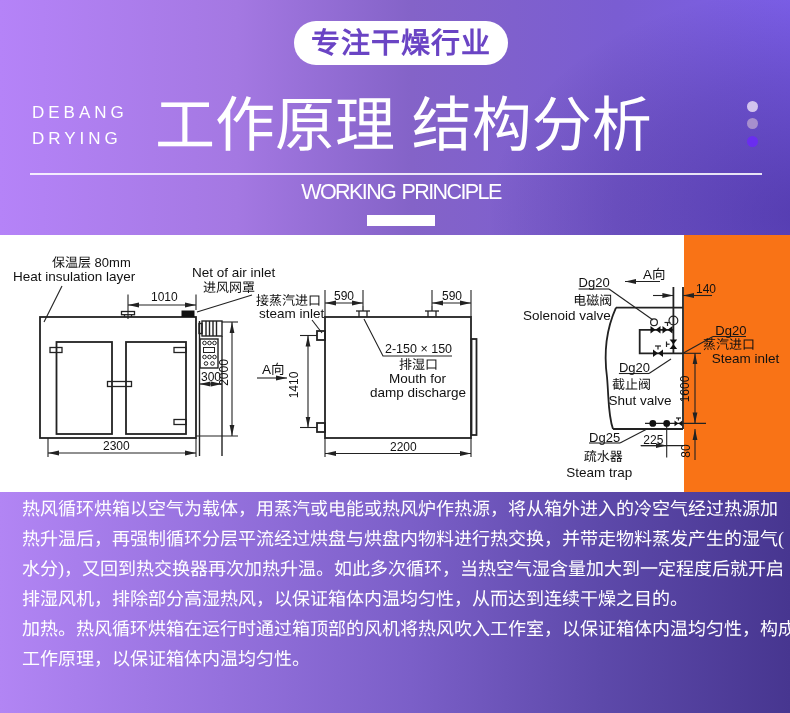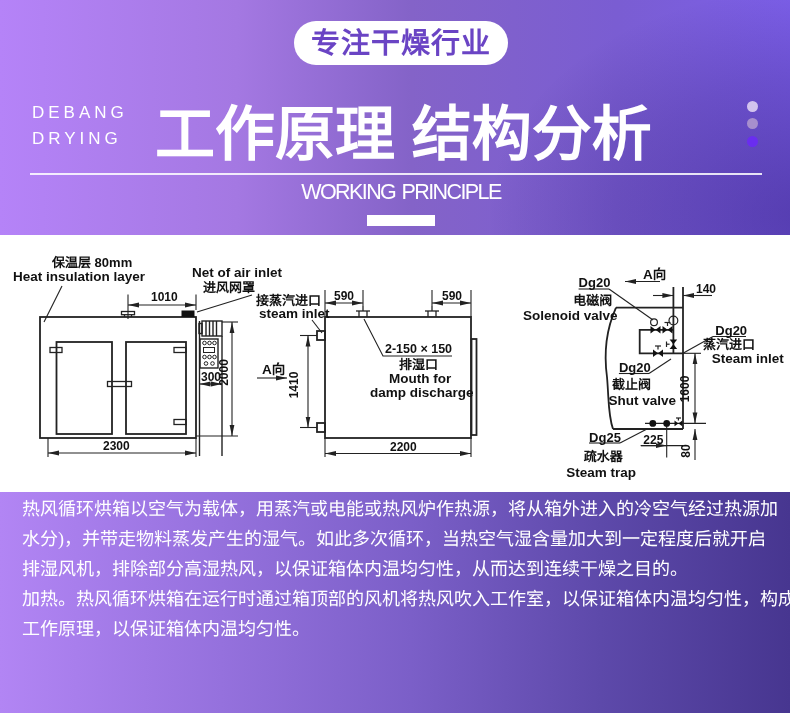--- a/index.html
+++ b/index.html
@@ -5,30 +5,30 @@
 html,body{margin:0;padding:0;}
 body{width:790px;height:713px;overflow:hidden;font-family:"Liberation Sans",sans-serif;}
 #page{position:relative;width:790px;height:713px;background:#f97316;}
 
 .hd{position:absolute;left:0;top:0;width:790px;height:235px;
   background:radial-gradient(55% 130% at 103% 92%, rgba(25,8,90,0.40) 0%, rgba(25,8,90,0.18) 45%, rgba(25,8,90,0) 75%),
   linear-gradient(to right, #b583f8 0%, #a478e2 30%, #8463c8 52%, #7a5dd2 78%, #7c5fe8 100%);}
 .pill{position:absolute;left:294px;top:21px;width:214px;height:44px;border-radius:22px;background:#fff;
   color:#6a44c4;font-size:29px;font-weight:bold;text-align:center;line-height:45px;letter-spacing:1px;}
 .logo{position:absolute;left:32px;top:100px;color:#fff;font-size:17px;line-height:26px;letter-spacing:4px;font-weight:normal;}
-.title{position:absolute;left:155px;top:104px;color:#fff;font-size:60px;line-height:62px;font-weight:bold;letter-spacing:0px;white-space:nowrap;}
+.title{position:absolute;left:155px;top:95px;color:#fff;font-size:60px;line-height:62px;font-weight:normal;letter-spacing:0px;white-space:nowrap;}
 .dot{position:absolute;width:11px;height:11px;border-radius:50%;left:747px;}
 .d1{top:101px;background:#d2c3ee;}
 .d2{top:118px;background:#a78fcd;}
 .d3{top:136px;background:#6a2df0;}
 .hline{position:absolute;left:30px;top:173px;width:732px;height:2px;background:rgba(255,255,255,0.85);}
 .wp{position:absolute;left:0;top:179.5px;width:802px;text-align:center;color:#fff;font-size:21.5px;letter-spacing:-1.6px;word-spacing:2px;}
 .wbar{position:absolute;left:367px;top:214.5px;width:68px;height:11px;background:#fff;}
 
-.mid{position:absolute;left:0;top:235px;width:790px;height:257px;background:#fff;font-weight:bold;}
+.mid{position:absolute;left:0;top:235px;width:684px;height:257px;background:#fff;}
 
 .bot{position:absolute;left:0;top:491.5px;width:790px;height:221.5px;
   background:linear-gradient(to right,#b285f4 0%,#9571dd 28%,#7b5fc8 52%,#5d49aa 76%,#473690 100%);
   color:#fff;font-size:18px;line-height:30px;padding-top:2.5px;box-sizing:border-box;}
 .bot div{margin:0 0 0 22px;white-space:nowrap;overflow:visible;font-family:Liberation Serif, serif;}
 </style>
 </head>
 <body>
 <div id="page">
   <div class="hd">
@@ -232,18 +232,19 @@
         <text x="583.8" y="225.9">疏水器</text>
         <text x="566.3" y="241.7" font-size="13.5">Steam trap</text>
         <text x="689" y="154" font-size="12" text-anchor="middle" transform="rotate(-90 689 154)">1600</text>
         <text x="690" y="216" font-size="12" text-anchor="middle" transform="rotate(-90 690 216)">80</text>
         <text x="643.3" y="208.7" font-size="12">225</text>
       </g>
     </svg>
   </div>
   <div class="bot">
     <div>热风循环烘箱以空气为载体，用蒸汽或电能或热风炉作热源，将从箱外进入的冷空气经过热源加</div>
-    <div>水分)，并带走物料蒸发产生的湿气。如此多次循环，当热空气湿含量加大到一定程度后就开启</div>
+    <div>热升温后，再强制循环分层平流经过烘盘与烘盘内物料进行热交换，并带走物料蒸发产生的湿气(</div>
+    <div>水分)，又回到热交换器再次加热升温。如此多次循环，当热空气湿含量加大到一定程度后就开启</div>
     <div>排湿风机，排除部分高湿热风，以保证箱体内温均匀性，从而达到连续干燥之目的。</div>
     <div>加热。热风循环烘箱在运行时通过箱顶部的风机将热风吹入工作室，以保证箱体内温均匀性，构成</div>
     <div>工作原理，以保证箱体内温均匀性。</div>
   </div>
 </div>
 
 </body></html>

